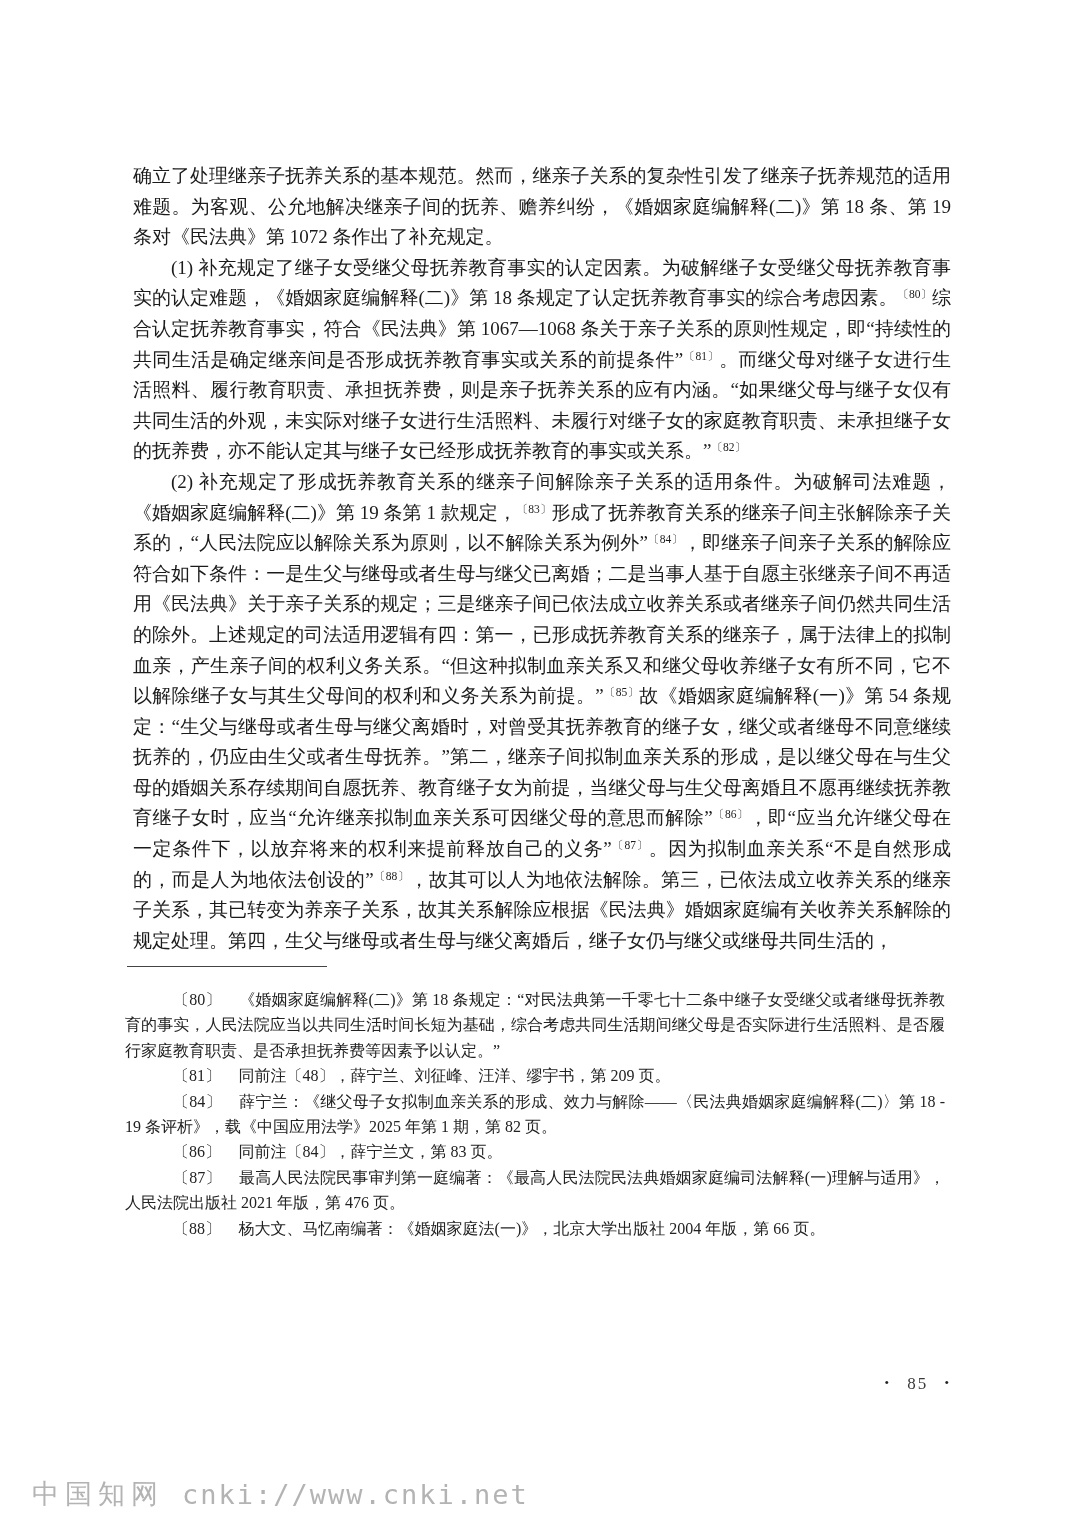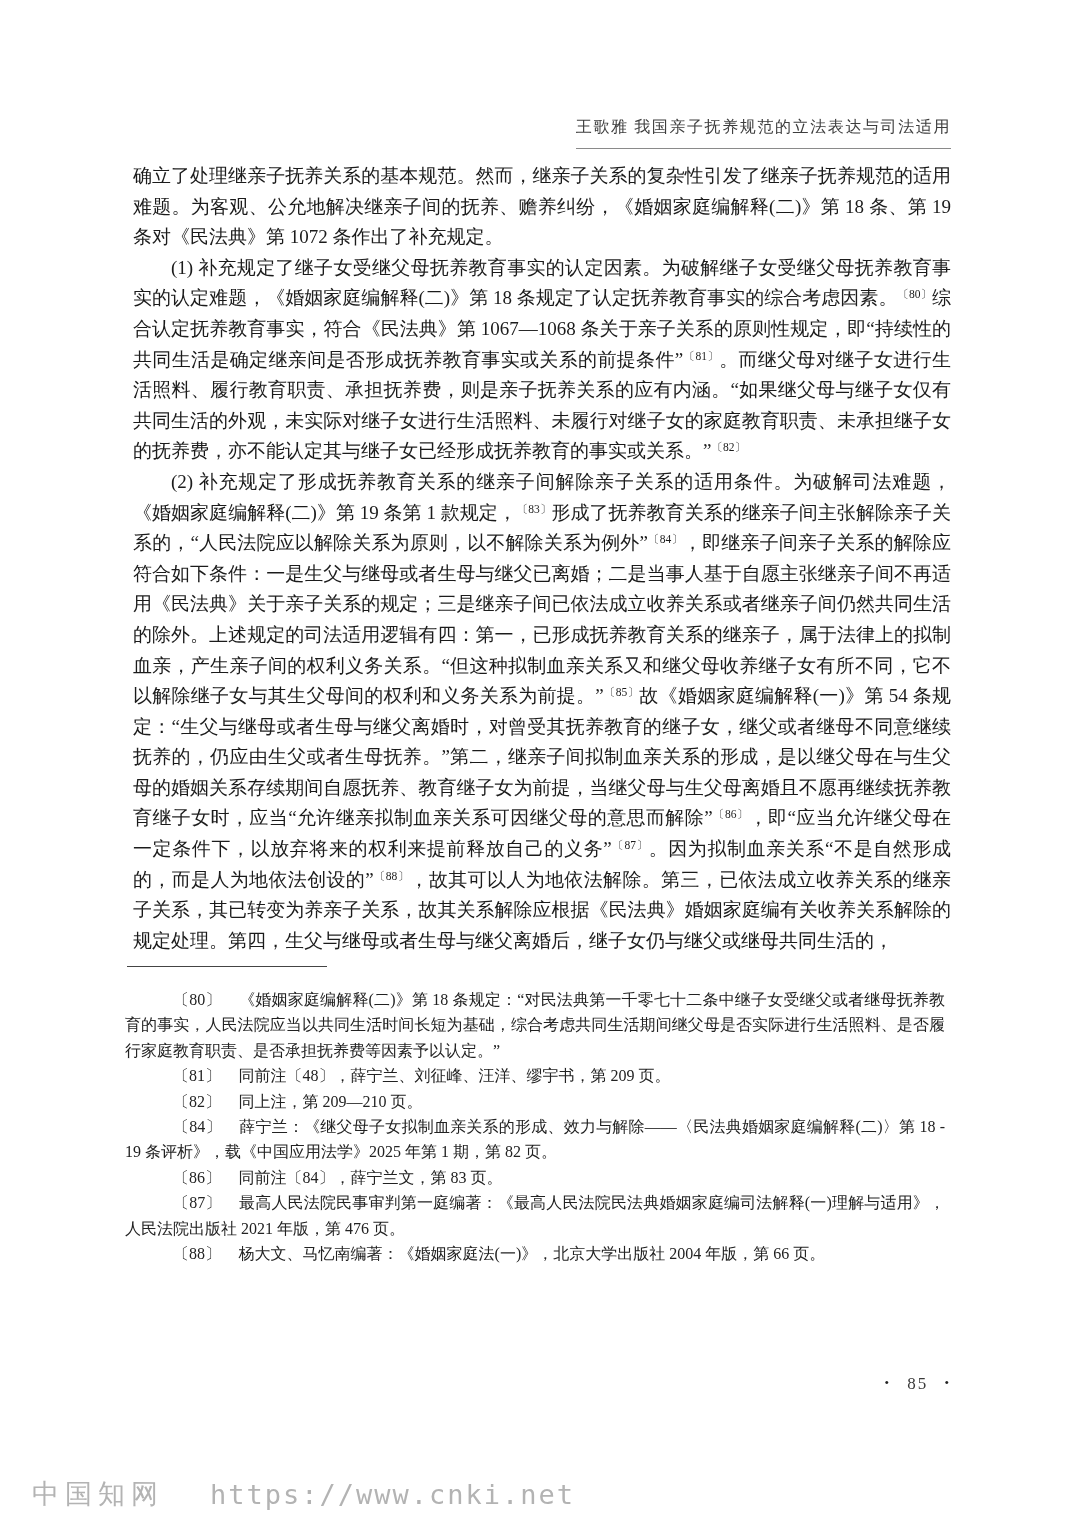--- a/index.html
+++ b/index.html
@@ -58,62 +58,58 @@
     position:absolute;top:1374px;left:133px;width:818px;
     text-align:right;
     font-size:17px;color:#333;
     letter-spacing:2px;
   }
   .page-number .dot{font-size:13px;vertical-align:2px;color:#222;}
   .page-number .num{margin:0 10px;color:#3a3a3a;}
   
   .watermark{
     position:absolute;top:1476px;left:32px;
-    display:flex;align-items:center;gap:46px;
+    display:flex;align-items:center;gap:18px;
     color:#b3b3b3;
   }
   .wm-cn{
     font-size:27px;letter-spacing:6px;
     font-family:"Liberation Serif","DejaVu Serif",serif;
   }
   .wm-url{
     font-size:27px;letter-spacing:2px;
     font-family:"DejaVu Sans Mono","Liberation Mono",monospace;
   }
 </style>
 </head>
 <body>
 
 <div class="page">
 
-  <div class="running-header">
-    <span class="rh-inner">王歌雅 我国亲子抚养规范的立法表达与司法适用</span>
-  </div>
 
   <div class="article-body" id="article-body">
       <p>确立了处理继亲子抚养关系的基本规范。然而，继亲子关系的复杂性引发了继亲子抚养规范的适用难题。为客观、公允地解决继亲子间的抚养、赡养纠纷，《婚姻家庭编解释(二)》第 18 条、第 19 条对《民法典》第 1072 条作出了补充规定。</p>
       <p class="indent">(1) 补充规定了继子女受继父母抚养教育事实的认定因素。为破解继子女受继父母抚养教育事实的认定难题，《婚姻家庭编解释(二)》第 18 条规定了认定抚养教育事实的综合考虑因素。<sup class="note-ref">〔80〕</sup>综合认定抚养教育事实，符合《民法典》第 1067—1068 条关于亲子关系的原则性规定，即“持续性的共同生活是确定继亲间是否形成抚养教育事实或关系的前提条件”<sup class="note-ref">〔81〕</sup>。而继父母对继子女进行生活照料、履行教育职责、承担抚养费，则是亲子抚养关系的应有内涵。“如果继父母与继子女仅有共同生活的外观，未实际对继子女进行生活照料、未履行对继子女的家庭教育职责、未承担继子女的抚养费，亦不能认定其与继子女已经形成抚养教育的事实或关系。”<sup class="note-ref">〔82〕</sup></p>
       <p class="indent">(2) 补充规定了形成抚养教育关系的继亲子间解除亲子关系的适用条件。为破解司法难题，《婚姻家庭编解释(二)》第 19 条第 1 款规定，<sup class="note-ref">〔83〕</sup>形成了抚养教育关系的继亲子间主张解除亲子关系的，“人民法院应以解除关系为原则，以不解除关系为例外”<sup class="note-ref">〔84〕</sup>，即继亲子间亲子关系的解除应符合如下条件：一是生父与继母或者生母与继父已离婚；二是当事人基于自愿主张继亲子间不再适用《民法典》关于亲子关系的规定；三是继亲子间已依法成立收养关系或者继亲子间仍然共同生活的除外。上述规定的司法适用逻辑有四：第一，已形成抚养教育关系的继亲子，属于法律上的拟制血亲，产生亲子间的权利义务关系。“但这种拟制血亲关系又和继父母收养继子女有所不同，它不以解除继子女与其生父母间的权利和义务关系为前提。”<sup class="note-ref">〔85〕</sup>故《婚姻家庭编解释(一)》第 54 条规定：“生父与继母或者生母与继父离婚时，对曾受其抚养教育的继子女，继父或者继母不同意继续抚养的，仍应由生父或者生母抚养。”第二，继亲子间拟制血亲关系的形成，是以继父母在与生父母的婚姻关系存续期间自愿抚养、教育继子女为前提，当继父母与生父母离婚且不愿再继续抚养教育继子女时，应当“允许继亲拟制血亲关系可因继父母的意思而解除”<sup class="note-ref">〔86〕</sup>，即“应当允许继父母在一定条件下，以放弃将来的权利来提前释放自己的义务”<sup class="note-ref">〔87〕</sup>。因为拟制血亲关系“不是自然形成的，而是人为地依法创设的”<sup class="note-ref">〔88〕</sup>，故其可以人为地依法解除。第三，已依法成立收养关系的继亲子关系，其已转变为养亲子关系，故其关系解除应根据《民法典》婚姻家庭编有关收养关系解除的规定处理。第四，生父与继母或者生母与继父离婚后，继子女仍与继父或继母共同生活的，</p>
     </div>
 
   <div class="footnotes" id="footnotes">
     <div class="fn-divider"></div>
   <p><span class="fn-label">〔80〕</span>《婚姻家庭编解释(二)》第 18 条规定：“对民法典第一千零七十二条中继子女受继父或者继母抚养教育的事实，人民法院应当以共同生活时间长短为基础，综合考虑共同生活期间继父母是否实际进行生活照料、是否履行家庭教育职责、是否承担抚养费等因素予以认定。”</p>
       <p><span class="fn-label">〔81〕</span>同前注〔48〕，薛宁兰、刘征峰、汪洋、缪宇书，第 209 页。</p>
-      <p><span class="fn-label">〔82〕</span>同上注，第 209—210 页。</p>
       <p><span class="fn-label">〔84〕</span>薛宁兰：《继父母子女拟制血亲关系的形成、效力与解除——〈民法典婚姻家庭编解释(二)〉第 18 - 19 条评析》，载《中国应用法学》2025 年第 1 期，第 82 页。</p>
       <p><span class="fn-label">〔86〕</span>同前注〔84〕，薛宁兰文，第 83 页。</p>
       <p><span class="fn-label">〔87〕</span>最高人民法院民事审判第一庭编著：《最高人民法院民法典婚姻家庭编司法解释(一)理解与适用》，人民法院出版社 2021 年版，第 476 页。</p>
       <p><span class="fn-label">〔88〕</span>杨大文、马忆南编著：《婚姻家庭法(一)》，北京大学出版社 2004 年版，第 66 页。</p>
     </div>
 
   <div class="page-number">
     <span class="dot">•</span>
     <span class="num">85</span>
     <span class="dot">•</span>
   </div>
 
   <div class="watermark">
     <span class="wm-cn">中国知网</span>
-    <span class="wm-url">https://www.cnki.net</span>
+    <span class="wm-url">cnki://www.cnki.net</span>
   </div>
 
 </div>
 
 </body></html>

